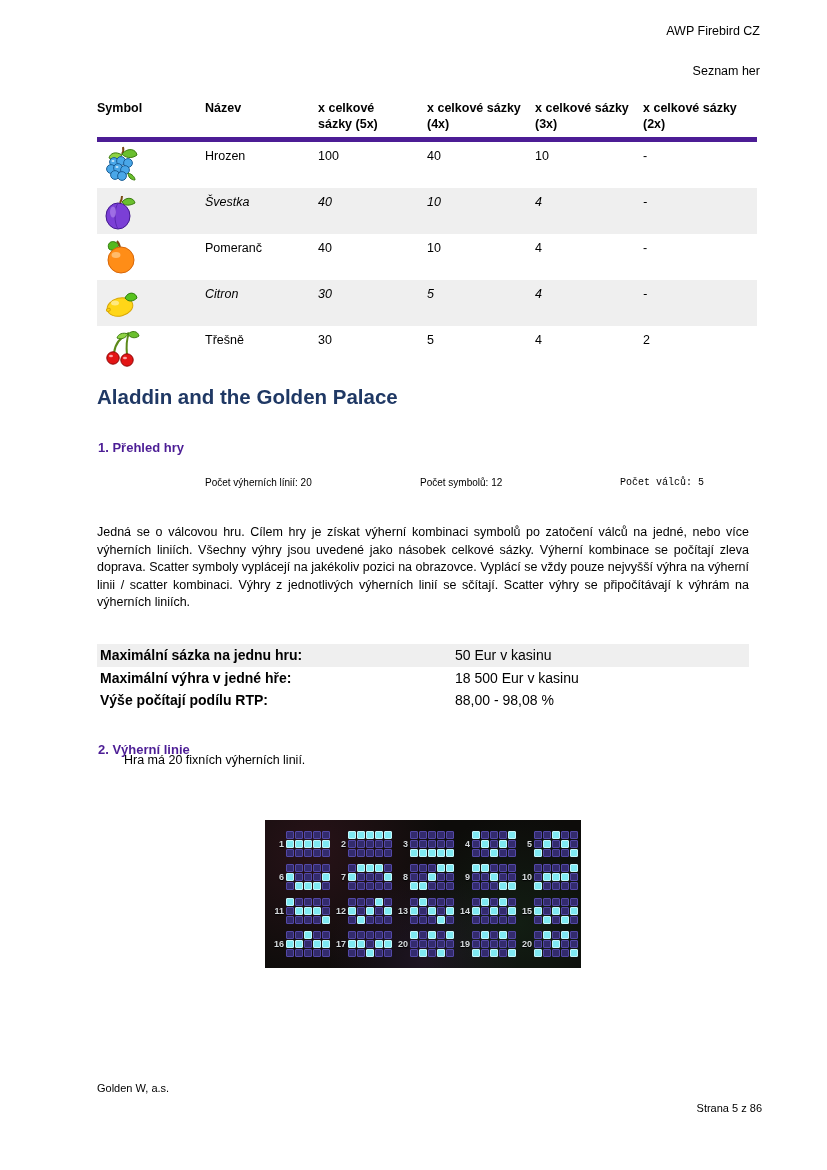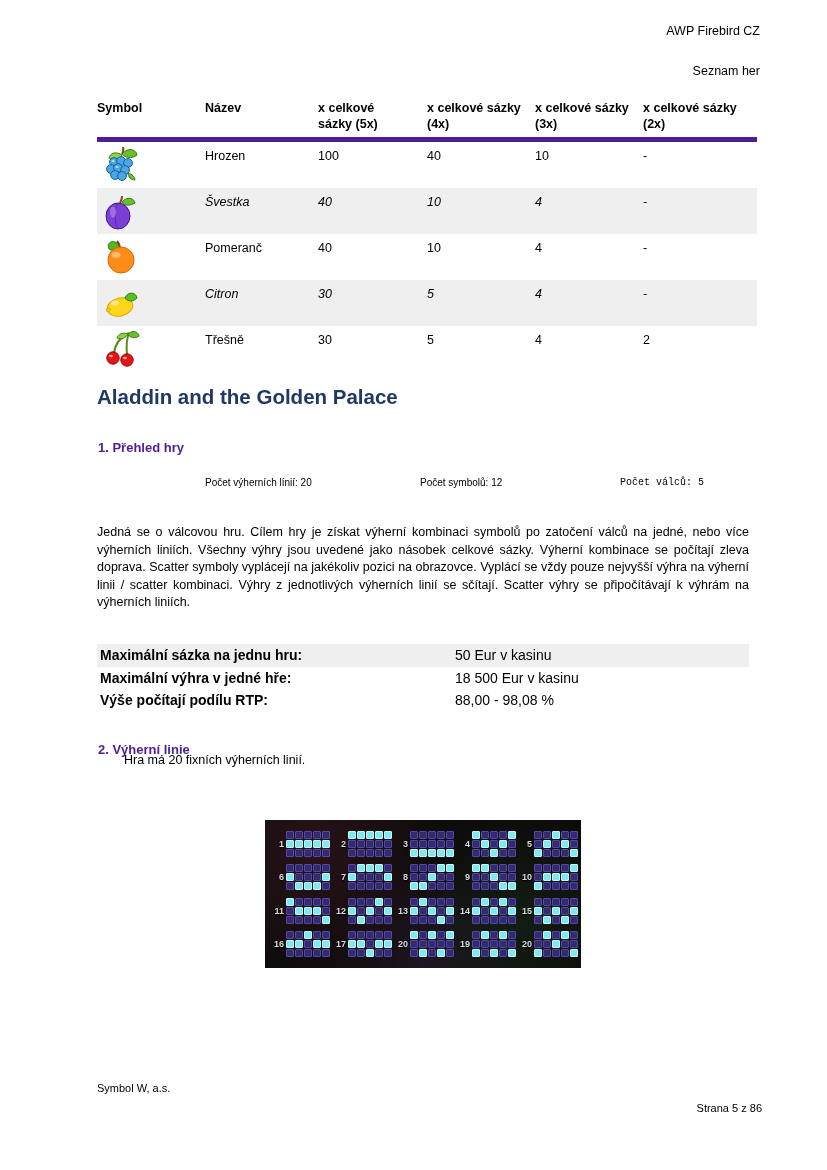--- a/index.html
+++ b/index.html
@@ -610,15 +610,15 @@
           <span class="wl-cell"></span>
           <span class="wl-cell active"></span>
           <span class="wl-cell"></span>
           <span class="wl-cell"></span>
           <span class="wl-cell"></span>
           <span class="wl-cell active"></span>
         </div>
       </div>
     </div>
 
-  <div class="footer-left">Symbol W, a.s.</div>
+  <div class="footer-left">Golden W, a.s.</div>
   <div class="footer-right">Strana 5 z 86</div>
 </div>
 
 </body></html>

